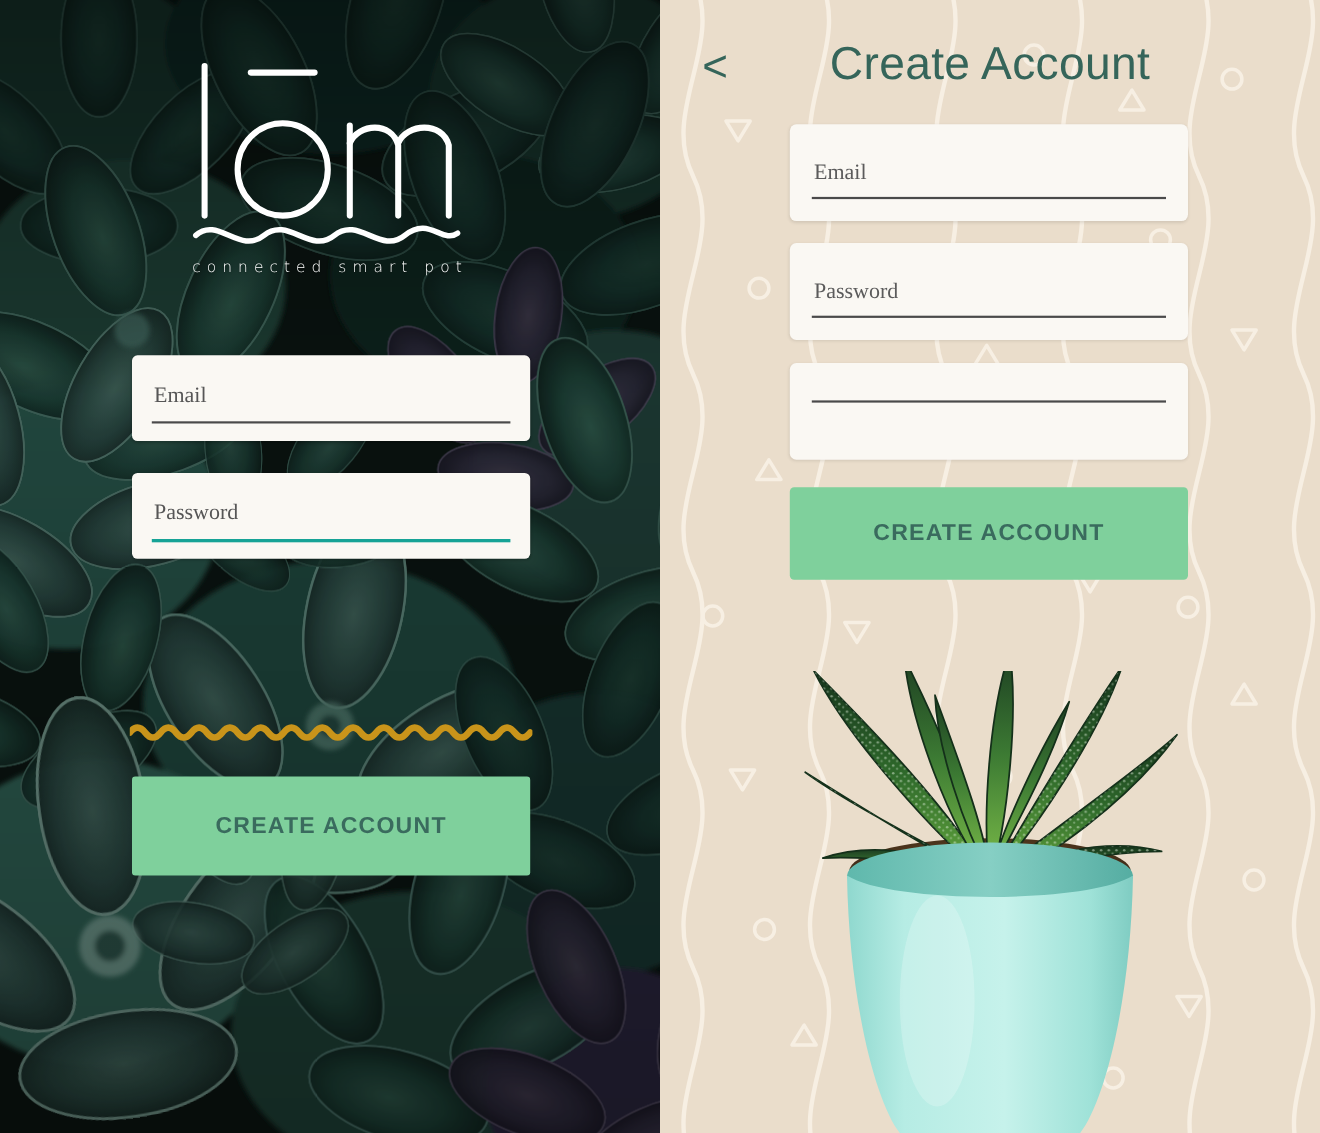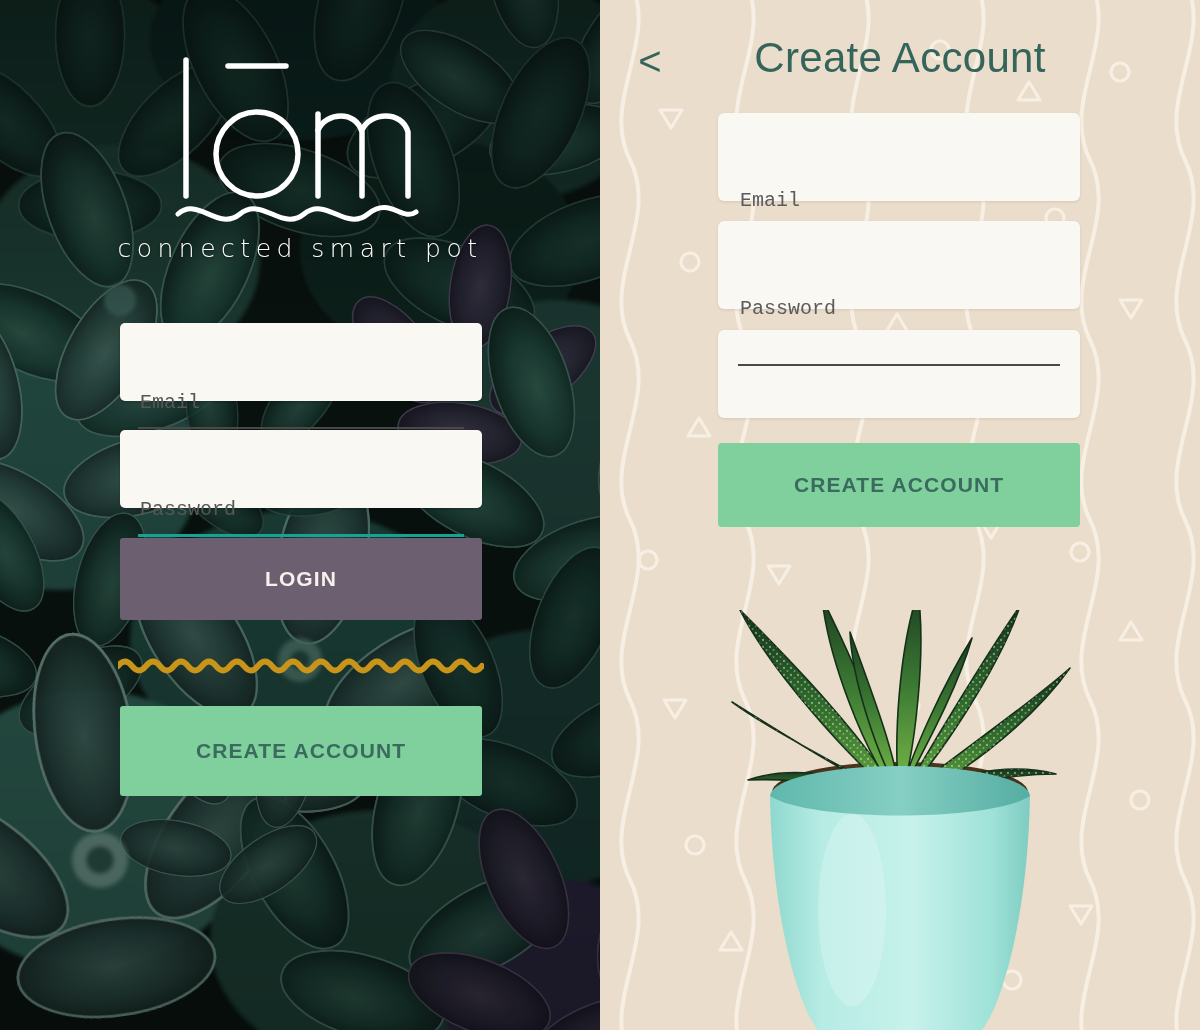--- a/index.html
+++ b/index.html
@@ -25,38 +25,38 @@
   
   .logo-wrap {
     position:absolute; left:0; right:0; top:44px; text-align:center;
   }
   .logo-mark {
     position:relative; display:inline-block;
     width:300px; height:180px;
   }
   .logo-mark svg { width:300px; height:180px; display:block; }
   .logo-tagline {
-    margin-top:6px; color:#ffffff; font-size:25px; letter-spacing:5.5px;
+    margin-top:6px; color:#ffffff; font-size:14px; letter-spacing:5.5px;
     font-weight:300; font-family:"DejaVu Sans", sans-serif;
     text-shadow:0 1px 3px rgba(0,0,0,.55);
   }
 
   
   .field-card {
     position:absolute; left:120px; width:362px;
     background:#FAF8F3; border-radius:5px;
     box-shadow:0 1px 3px rgba(0,0,0,.25);
     padding:26px 18px 0 18px;
   }
   .field-card.left-email { top:323px; height:78px; }
   .field-card.left-pass  { top:430px; height:78px; }
   .field-label {
     font-size:20px; color:#565656; font-weight:400;
-    font-family:Liberation Mono, monospace;
-    line-height:1; margin-bottom:14px; padding-left:2px;margin-top:44px;
+    font-family:Liberation Serif, serif;
+    line-height:1; margin-bottom:14px; padding-left:2px;
   }
   .field-rule { height:2px; background:#4a4a4a; width:100%; }
   .field-rule.focus { height:3px; background:#16A396; }
 
   
   .btn {
     position:absolute; left:120px; width:362px;
     border:none; cursor:pointer; border-radius:3px;
     font-size:21px; font-weight:bold; letter-spacing:1.1px;
     font-family:"Liberation Sans", sans-serif;
@@ -286,21 +286,20 @@
       <div class="field-card left-email">
         <div class="field-label">Email</div>
         <div class="field-rule"></div>
       </div>
 
       <div class="field-card left-pass">
         <div class="field-label">Password</div>
         <div class="field-rule focus"></div>
       </div>
 
-      <button class="btn btn-login">LOGIN</button>
 
       <div class="gold-wave">
         <svg viewBox="0 0 366 26" preserveAspectRatio="none" aria-hidden="true">
           <path d="M0 14 Q7 5 14 14 T28 14 T42 14 T56 14 T70 14 T84 14 T98 14 T112 14 T126 14 T140 14 T154 14 T168 14 T182 14 T196 14 T210 14 T224 14 T238 14 T252 14 T266 14 T280 14 T294 14 T308 14 T322 14 T336 14 T350 14 T364 14" fill="none" stroke="#C9941A" stroke-width="6" stroke-linecap="round"></path>
         </svg>
       </div>
 
       <button class="btn btn-create-left">CREATE ACCOUNT</button>
     </div>
   </div>

